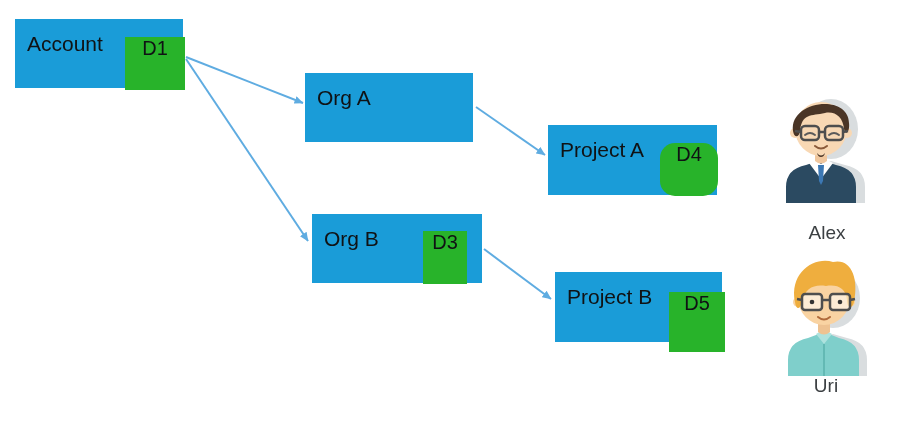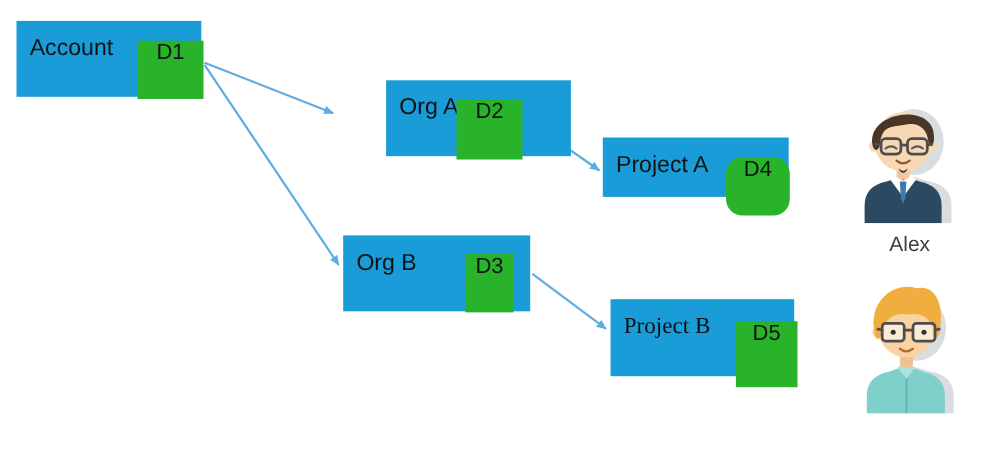--- a/index.html
+++ b/index.html
@@ -23,36 +23,36 @@
     color:var(--label-dark);font-size:21px;line-height:1;
     padding:14px 0 0 12px;box-sizing:border-box;
   }
   .badge{
     position:absolute;background:var(--badge-green);
     color:var(--label-dark);font-size:20px;
     display:flex;align-items:flex-start;justify-content:center;
   }
   .n-account{left:15px;top:19px;width:168px;height:69px;}
   .b-d1{left:125px;top:37px;width:60px;height:53px;}
-  .n-orga{left:305px;top:73px;width:168px;height:69px;margin-left:46px;}
+  .n-orga{left:305px;top:73px;width:168px;height:69px;}
   .b-d2{left:415px;top:90px;width:60px;height:55px;}
   .n-orgb{left:312px;top:214px;width:170px;height:69px;}
   .b-d3{left:423px;top:231px;width:44px;height:53px;}
-  .n-proja{left:548px;top:125px;width:169px;height:54px;}
+  .n-proja{left:548px;top:125px;width:169px;height:70px;}
   .b-d4{left:660px;top:143px;width:58px;height:53px;border-radius:15px;}
-  .n-projb{left:555px;top:272px;width:167px;height:70px;font-family:Liberation Serif, serif;}
+  .n-projb{left:555px;top:272px;width:167px;height:70px;}
   .b-d5{left:669px;top:292px;width:56px;height:60px;}
   .avatar{position:absolute;}
   .av-alex{left:778px;top:91px;width:94px;height:112px;}
   .av-uri{left:781px;top:254px;width:92px;height:122px;}
   .user-name{
     position:absolute;color:var(--name-gray);font-size:19px;
     width:100px;text-align:center;
   }
-  .name-alex{left:777px;top:212px;}
+  .name-alex{left:777px;top:222px;}
   .name-uri{left:776px;top:375px;}
 </style>
 </head>
 <body>
 
 <div class="stage">
 
   <svg class="edges" viewBox="0 0 904 428">
     <defs>
       <marker id="ah" markerWidth="9" markerHeight="8" refX="8.5" refY="4" orient="auto" markerUnits="userSpaceOnUse">
@@ -67,23 +67,20 @@
 
   <div class="node n-account">
     <span>Account</span>
   </div>
   <div class="badge b-d1">
     <span>D1</span>
   </div>
 
   <div class="node n-orga">
     <span>Org A</span>
-  </div>
-  <div class="badge b-d2">
-    <span>D2</span>
   </div>
 
   <div class="node n-orgb">
     <span>Org B</span>
   </div>
   <div class="badge b-d3">
     <span>D3</span>
   </div>
 
   <div class="node n-proja">
@@ -167,14 +164,15 @@
       <path d="M41,46 L49,46" fill="none"></path>
       <path d="M21,46 L16,45" fill="none"></path>
       <path d="M69,46 L74,45" fill="none"></path>
     </g>
 
     <circle cx="31" cy="48" r="2.3" fill="#333333"></circle>
     <circle cx="59" cy="48" r="2.3" fill="#333333"></circle>
 
     <path d="M37,63 q6,5 12,0" fill="none" stroke="#b06a3a" stroke-width="2" stroke-linecap="round"></path>
   </svg>
+  <div class="user-name name-uri">Uri</div>
 
 </div>
 
 </body></html>

